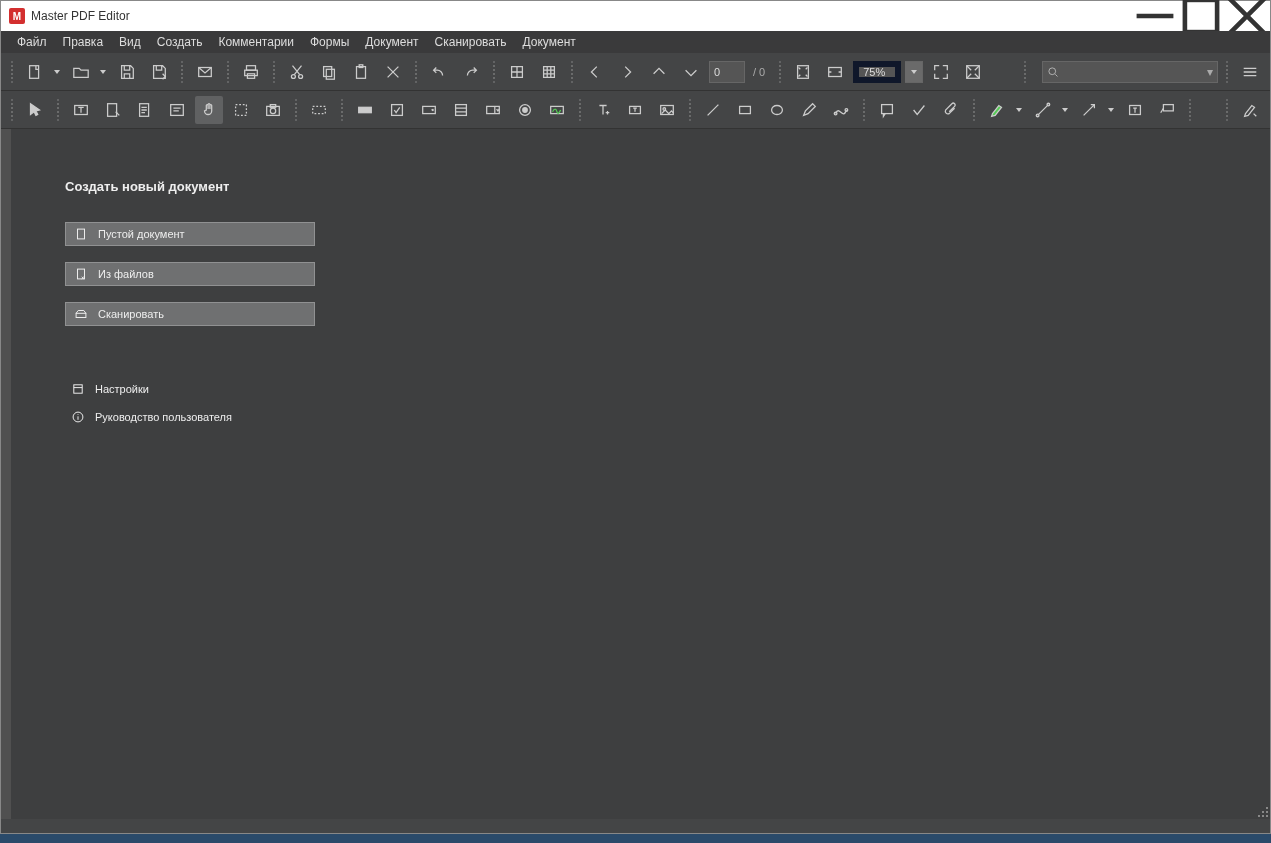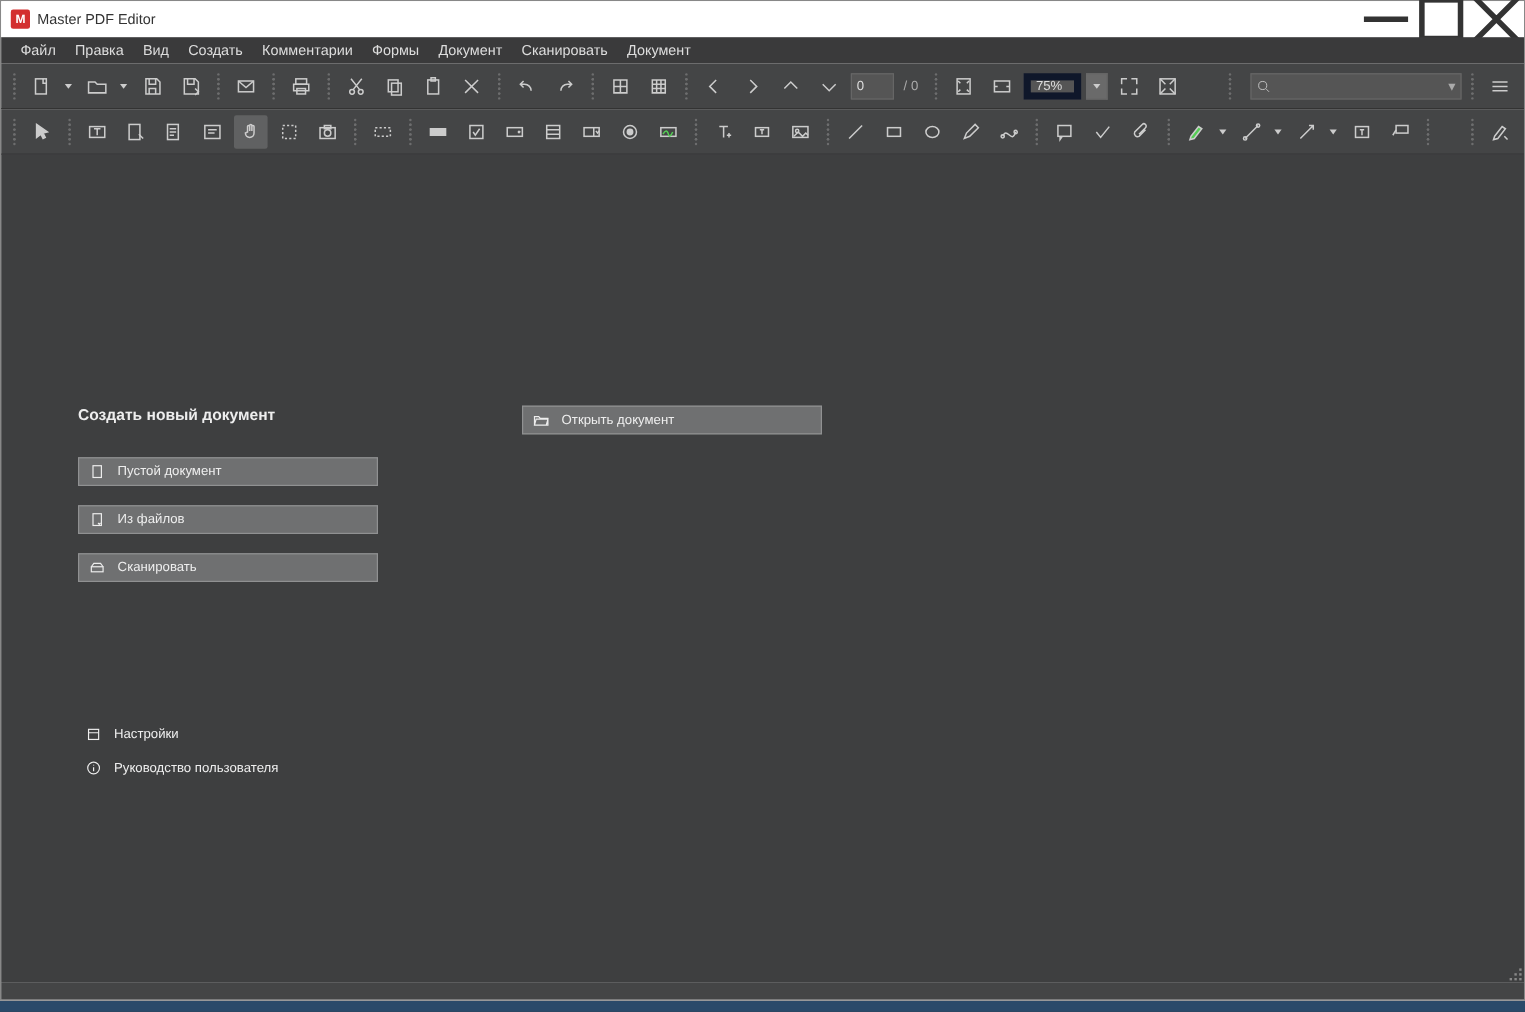--- a/index.html
+++ b/index.html
@@ -28,28 +28,28 @@
   .page-input { width:36px; height:22px; background:#555; color:#ddd; border:1px solid #666; font-size:11px; padding:0 4px; }
   .page-total { color:#aaa; font-size:11px; margin:0 6px 0 4px; }
   .zoom-box { width: 48px; height:22px; background:#555; color:#ddd; border:6px solid #0f172a; font-size:11px; display:flex; align-items:center; padding:0 4px; }
   .zoom-drop { width:18px; height:22px; background:#6a6a6a; border:1px solid #666; border-left:none; display:flex; align-items:center; justify-content:center;}
   .zoom-drop::after{ content:""; border-left:3px solid transparent; border-right:3px solid transparent; border-top:4px solid #ccc;}
   .search-box { height:22px; background:#555; border:1px solid #666; display:flex; align-items:center; padding:0 4px; gap:4px; margin-left:8px;}
   .search-box input { background:transparent; border:none; outline:none; color:#ddd; width:140px; font-size:11px;}
   .search-box .chev { color:#aaa; margin-left:auto;}
   .flex-spacer { flex: 1; }
   
-  .main-area { flex:1; background:#3e3f40; position:relative; display:flex;align-items:center; }
+  .main-area { flex:1; background:#3e3f40; position:relative; display:flex; }
   .side-label { width:10px; background:#505050; color:#ccc; font-size:9px; text-align:center; display:flex; flex-direction:column; justify-content:flex-start; align-items:center; overflow:hidden;}
   .welcome { flex:1; padding: 50px 0 0 54px; display:flex; gap:120px; align-items:flex-start; }
   .welcome-col { display:flex; flex-direction:column; }
   .welcome h2 { color:#eee; font-size:13px; font-weight:600; margin-bottom:28px; }
   .wbtn { width: 250px; height: 24px; background: #6f7071; border:1px solid #909192; color:#eee; font-size:11px; display:flex; align-items:center; gap:10px; padding:0 8px; margin-bottom:16px; cursor:default; }
   .wbtn svg { width:14px; height:14px; stroke:#eee; fill:none; stroke-width:1.4;}
-  .wlinks { margin-top: 104px; }
+  .wlinks { margin-top: 40px; }
   .wlink { display:flex; align-items:center; gap:10px; color:#eee; font-size:11px; margin-bottom:14px; cursor:default; padding-left:6px;}
   .wlink svg { width:14px; height:14px; stroke:#eee; fill:none; stroke-width:1.4;}
   .status { height:14px; background:#444546; }
   .resize-grip { position:absolute; right:2px; bottom:2px; width:12px; height:12px; }
   .resize-grip span { position:absolute; width:2px; height:2px; background:#888;}
 </style>
 </head>
 <body>
 
 <div class="window">
@@ -487,28 +487,20 @@
           <div class="wlink">
             <svg viewBox="0 0 20 20">
                 <circle cx="10" cy="10" r="7"></circle>
                 <path d="M10 6v1 M10 9v5"></path>
               </svg>
             <span>Руководство пользователя</span>
           </div>
         </div>
       </div>
 
-      <div class="welcome-col">
-        <div class="wbtn">
-          <svg viewBox="0 0 20 20" class="icon">
-              <path d="M2 6h5l2 2h9v8H2z M4 9h14l-2 7H2z"></path>
-            </svg>
-          <span>Открыть документ</span>
-        </div>
-      </div>
     </div>
 
     <div class="resize-grip">
       <span style="right:0;bottom:0"></span>
         <span style="right:4px;bottom:0"></span>
         <span style="right:8px;bottom:0"></span>
       <span style="right:0;bottom:4px"></span>
         <span style="right:4px;bottom:4px"></span>
       <span style="right:0;bottom:8px"></span>
     </div>

